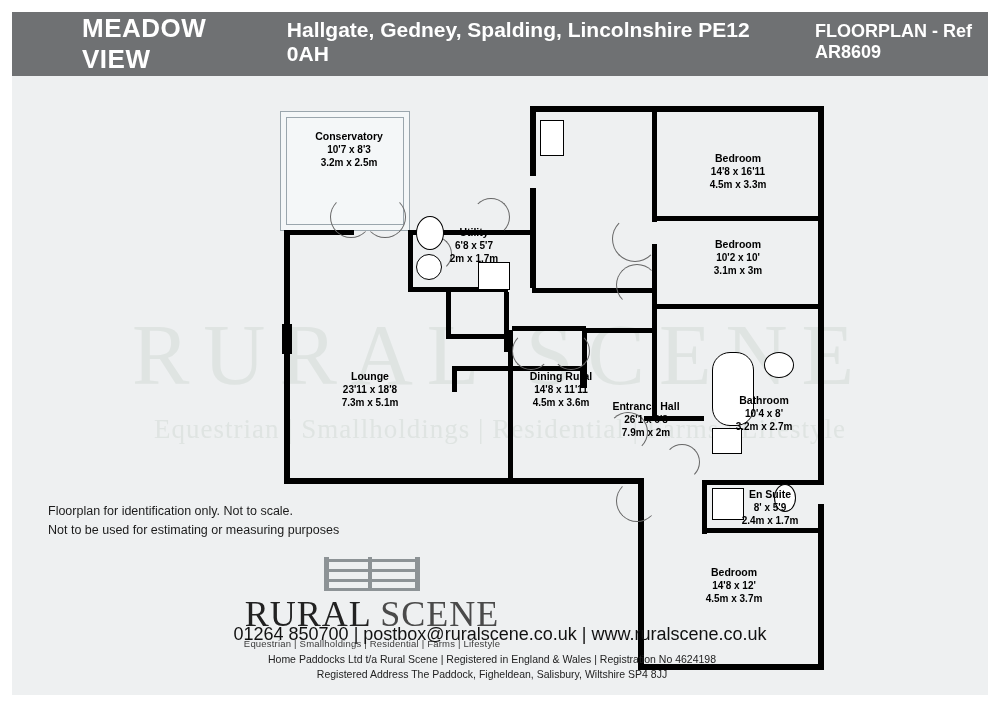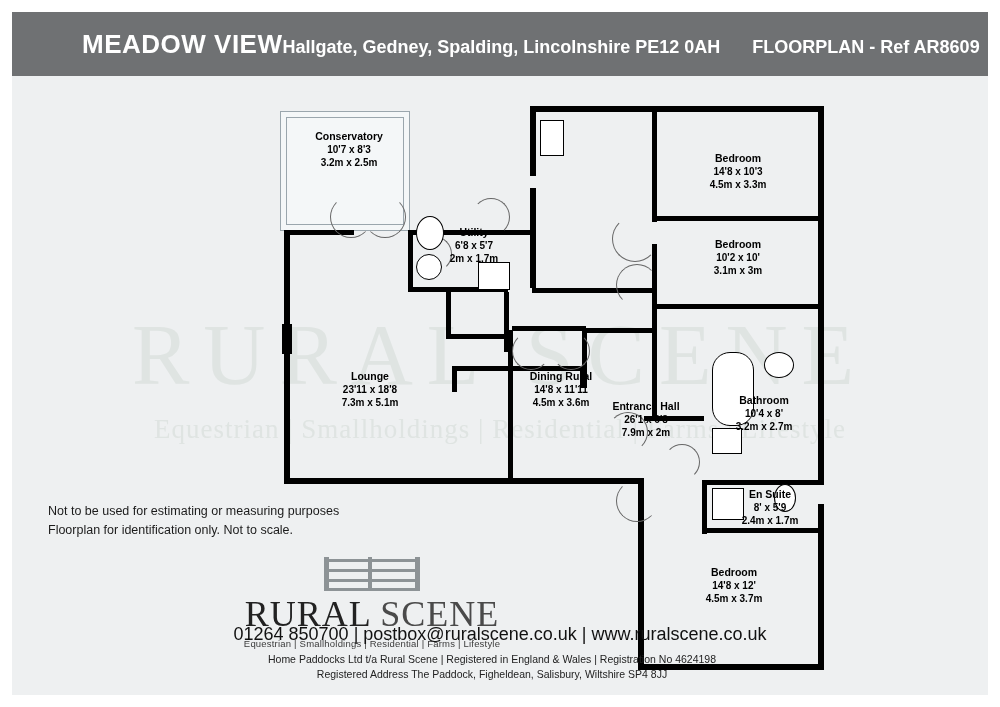--- a/index.html
+++ b/index.html
@@ -19,21 +19,21 @@
   }
   
   .header{
     position:absolute;left:0;top:0;width:976px;height:64px;
     background:#6f7173;
     color:#ffffff;
     display:flex;align-items:center;padding-left:48px;
   }
   .header .h-inner{display:flex;align-items:baseline;width:100%;padding-left:22px;}
   .h-title{font-size:26px;font-weight:bold;letter-spacing:0.5px;}
-  .h-sub{font-size:18px;font-weight:bold;}
+  .h-sub{font-size:21px;font-weight:bold;margin-left:10px;}
   .h-right{font-size:18px;font-weight:bold;margin-left:32px;}
 
   
   .wm{
     position:absolute;left:0;top:300px;width:976px;
     text-align:center;pointer-events:none;
     color:#dfe4e2;
     font-family:"Liberation Serif", serif;
   }
   .wm .wm1{font-size:86px;letter-spacing:14px;line-height:1;}
@@ -176,21 +176,21 @@
 
     <div class="room-label" style="left:422px;top:150px;width:80px;">
       <div class="nm">Utility</div>
       <div class="dim">6'8 x 5'7</div>
       <div class="dim">2m x 1.7m</div>
     </div>
 
 
     <div class="room-label" style="left:656px;top:76px;width:140px;">
       <div class="nm">Bedroom</div>
-      <div class="dim">14'8 x 10'3</div>
+      <div class="dim">14'8 x 16'11</div>
       <div class="dim">4.5m x 3.3m</div>
     </div>
 
     <div class="room-label" style="left:656px;top:162px;width:140px;">
       <div class="nm">Bedroom</div>
       <div class="dim">10'2 x 10'</div>
       <div class="dim">3.1m x 3m</div>
     </div>
 
     <div class="room-label" style="left:296px;top:294px;width:124px;">
@@ -224,22 +224,22 @@
     </div>
 
     <div class="room-label" style="left:652px;top:490px;width:140px;">
       <div class="nm">Bedroom</div>
       <div class="dim">14'8 x 12'</div>
       <div class="dim">4.5m x 3.7m</div>
     </div>
   </div>
 
   <div class="notes">
+    <div>Floorplan for identification only. Not to scale.</div>
     <div>Not to be used for estimating or measuring purposes</div>
-    <div>Floorplan for identification only. Not to scale.</div>
   </div>
 
   <div class="logo">
     <div class="gate">
       <i style="left:0;top:0;width:5px;height:34px;"></i>
       <i style="right:0;top:0;width:5px;height:34px;"></i>
       <i style="left:0;top:2px;width:96px;height:3px;"></i>
       <i style="left:0;top:12px;width:96px;height:3px;"></i>
       <i style="left:0;top:22px;width:96px;height:3px;"></i>
       <i style="left:0;top:31px;width:96px;height:3px;"></i>

